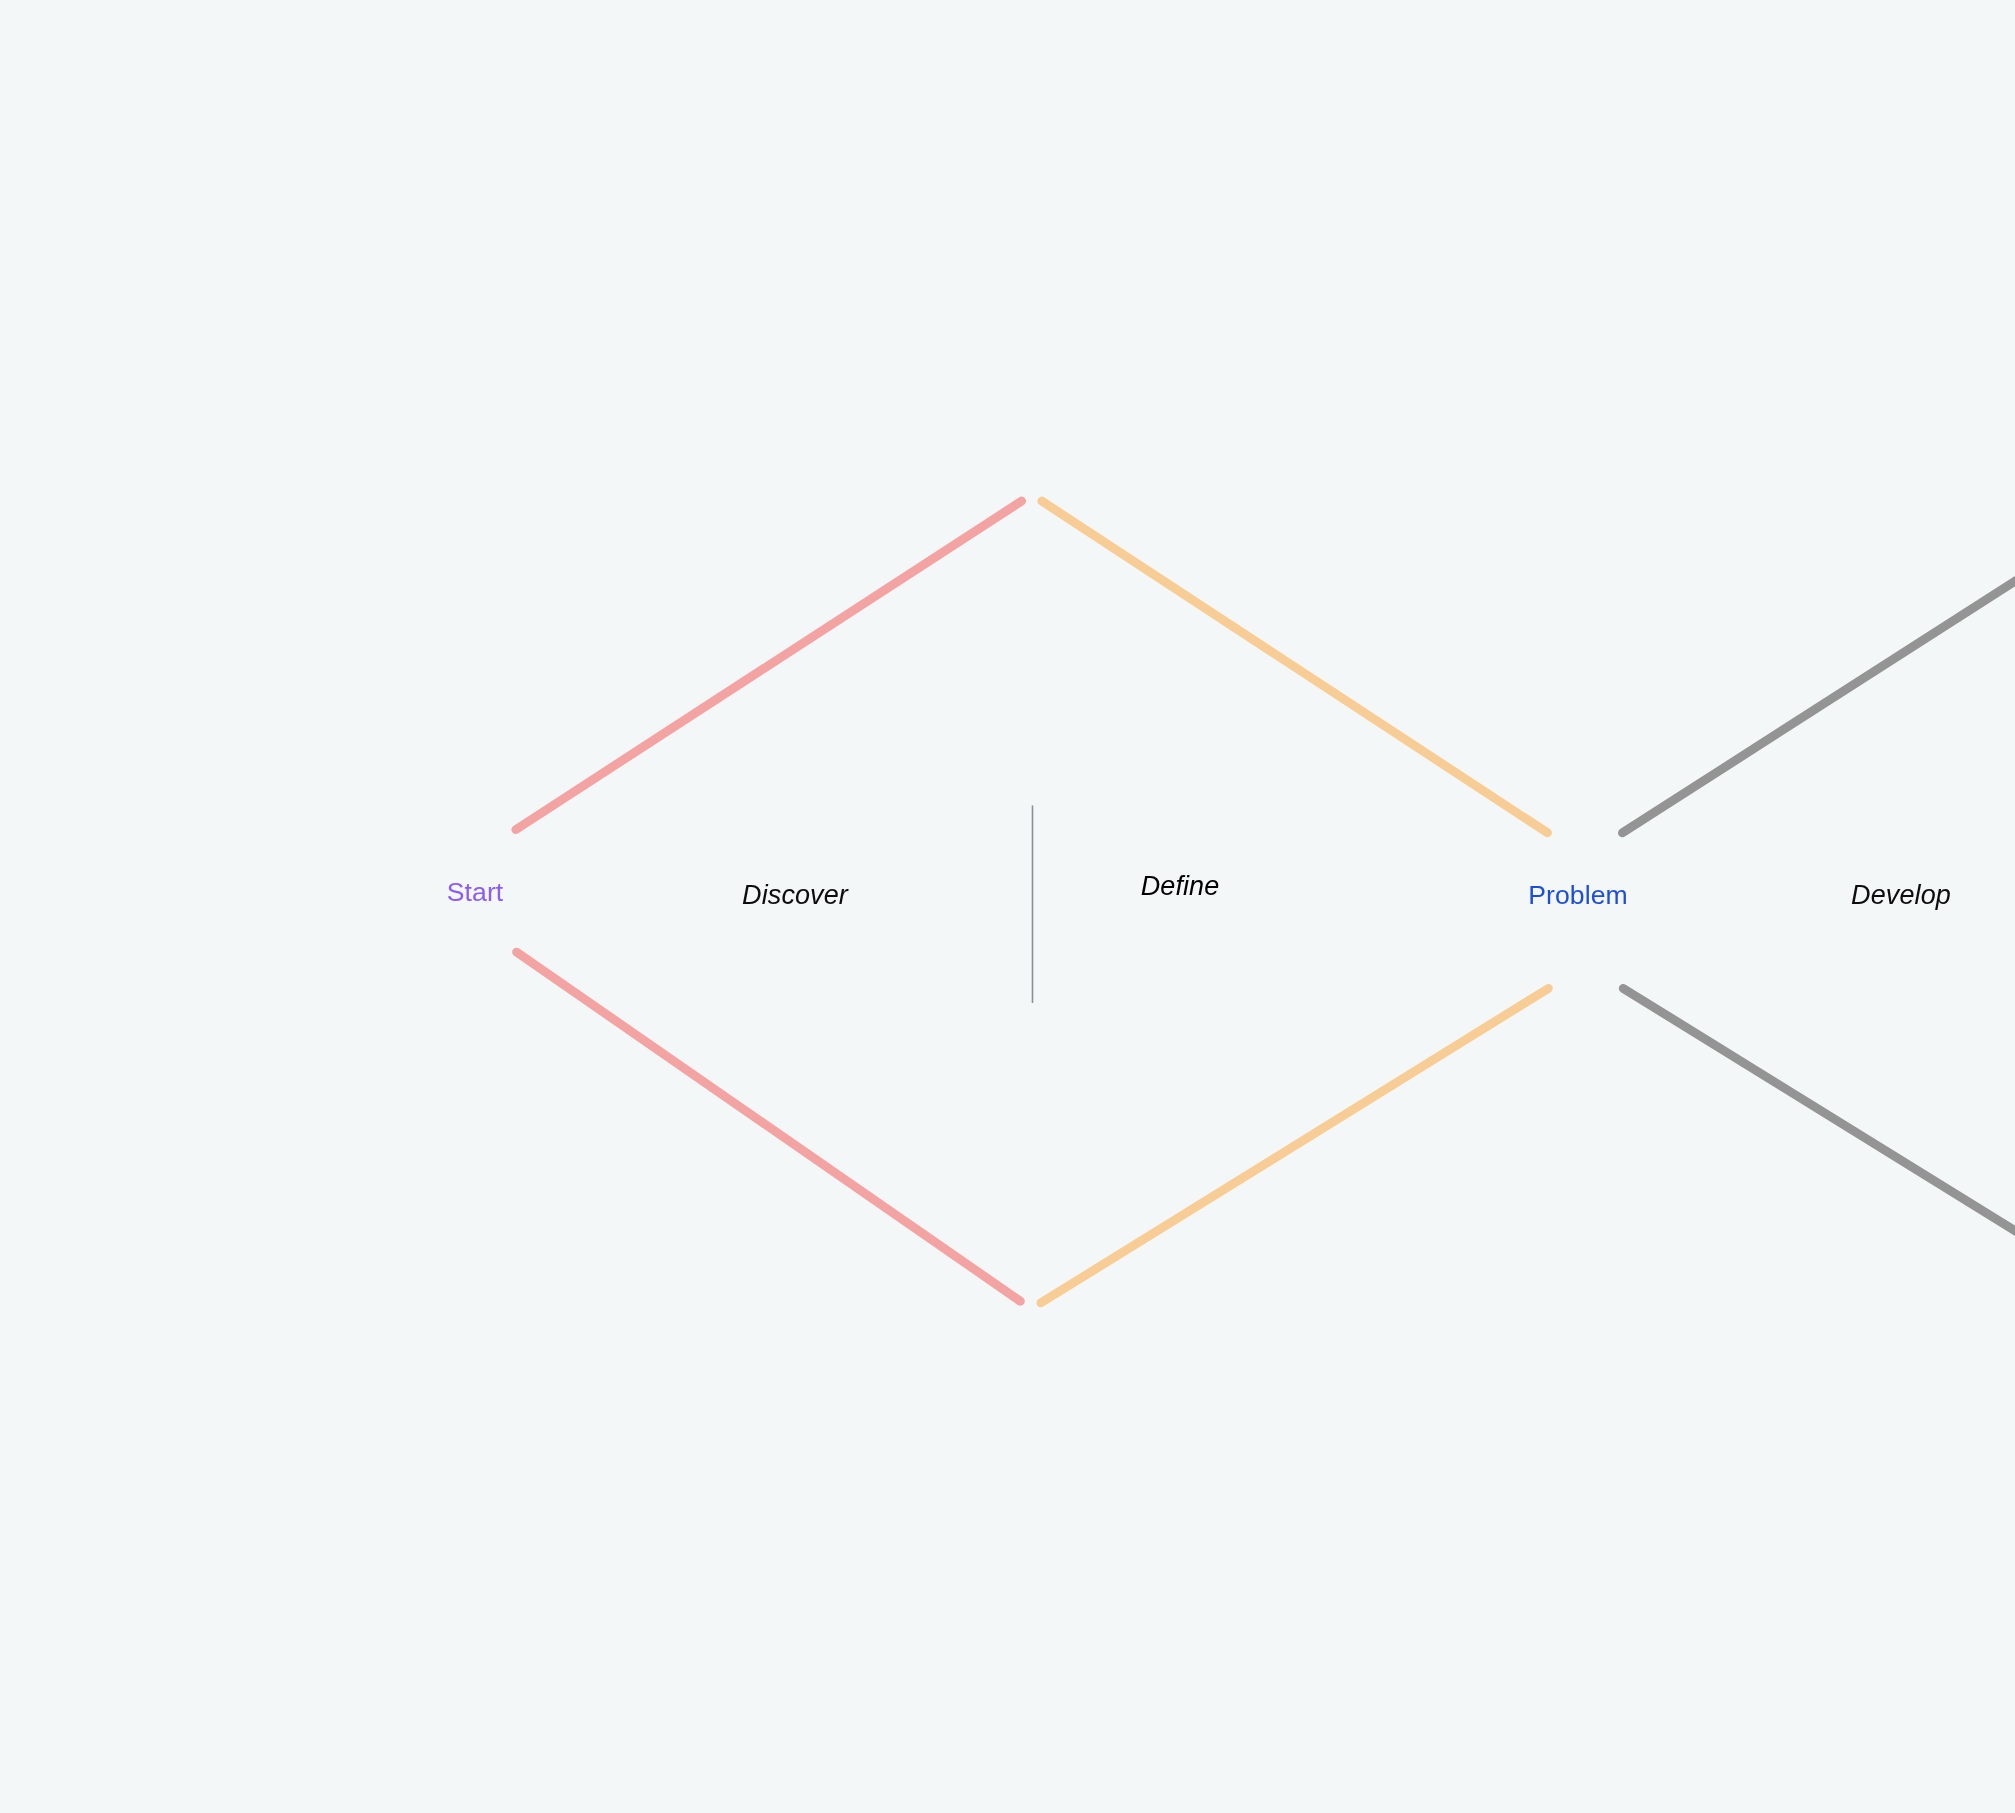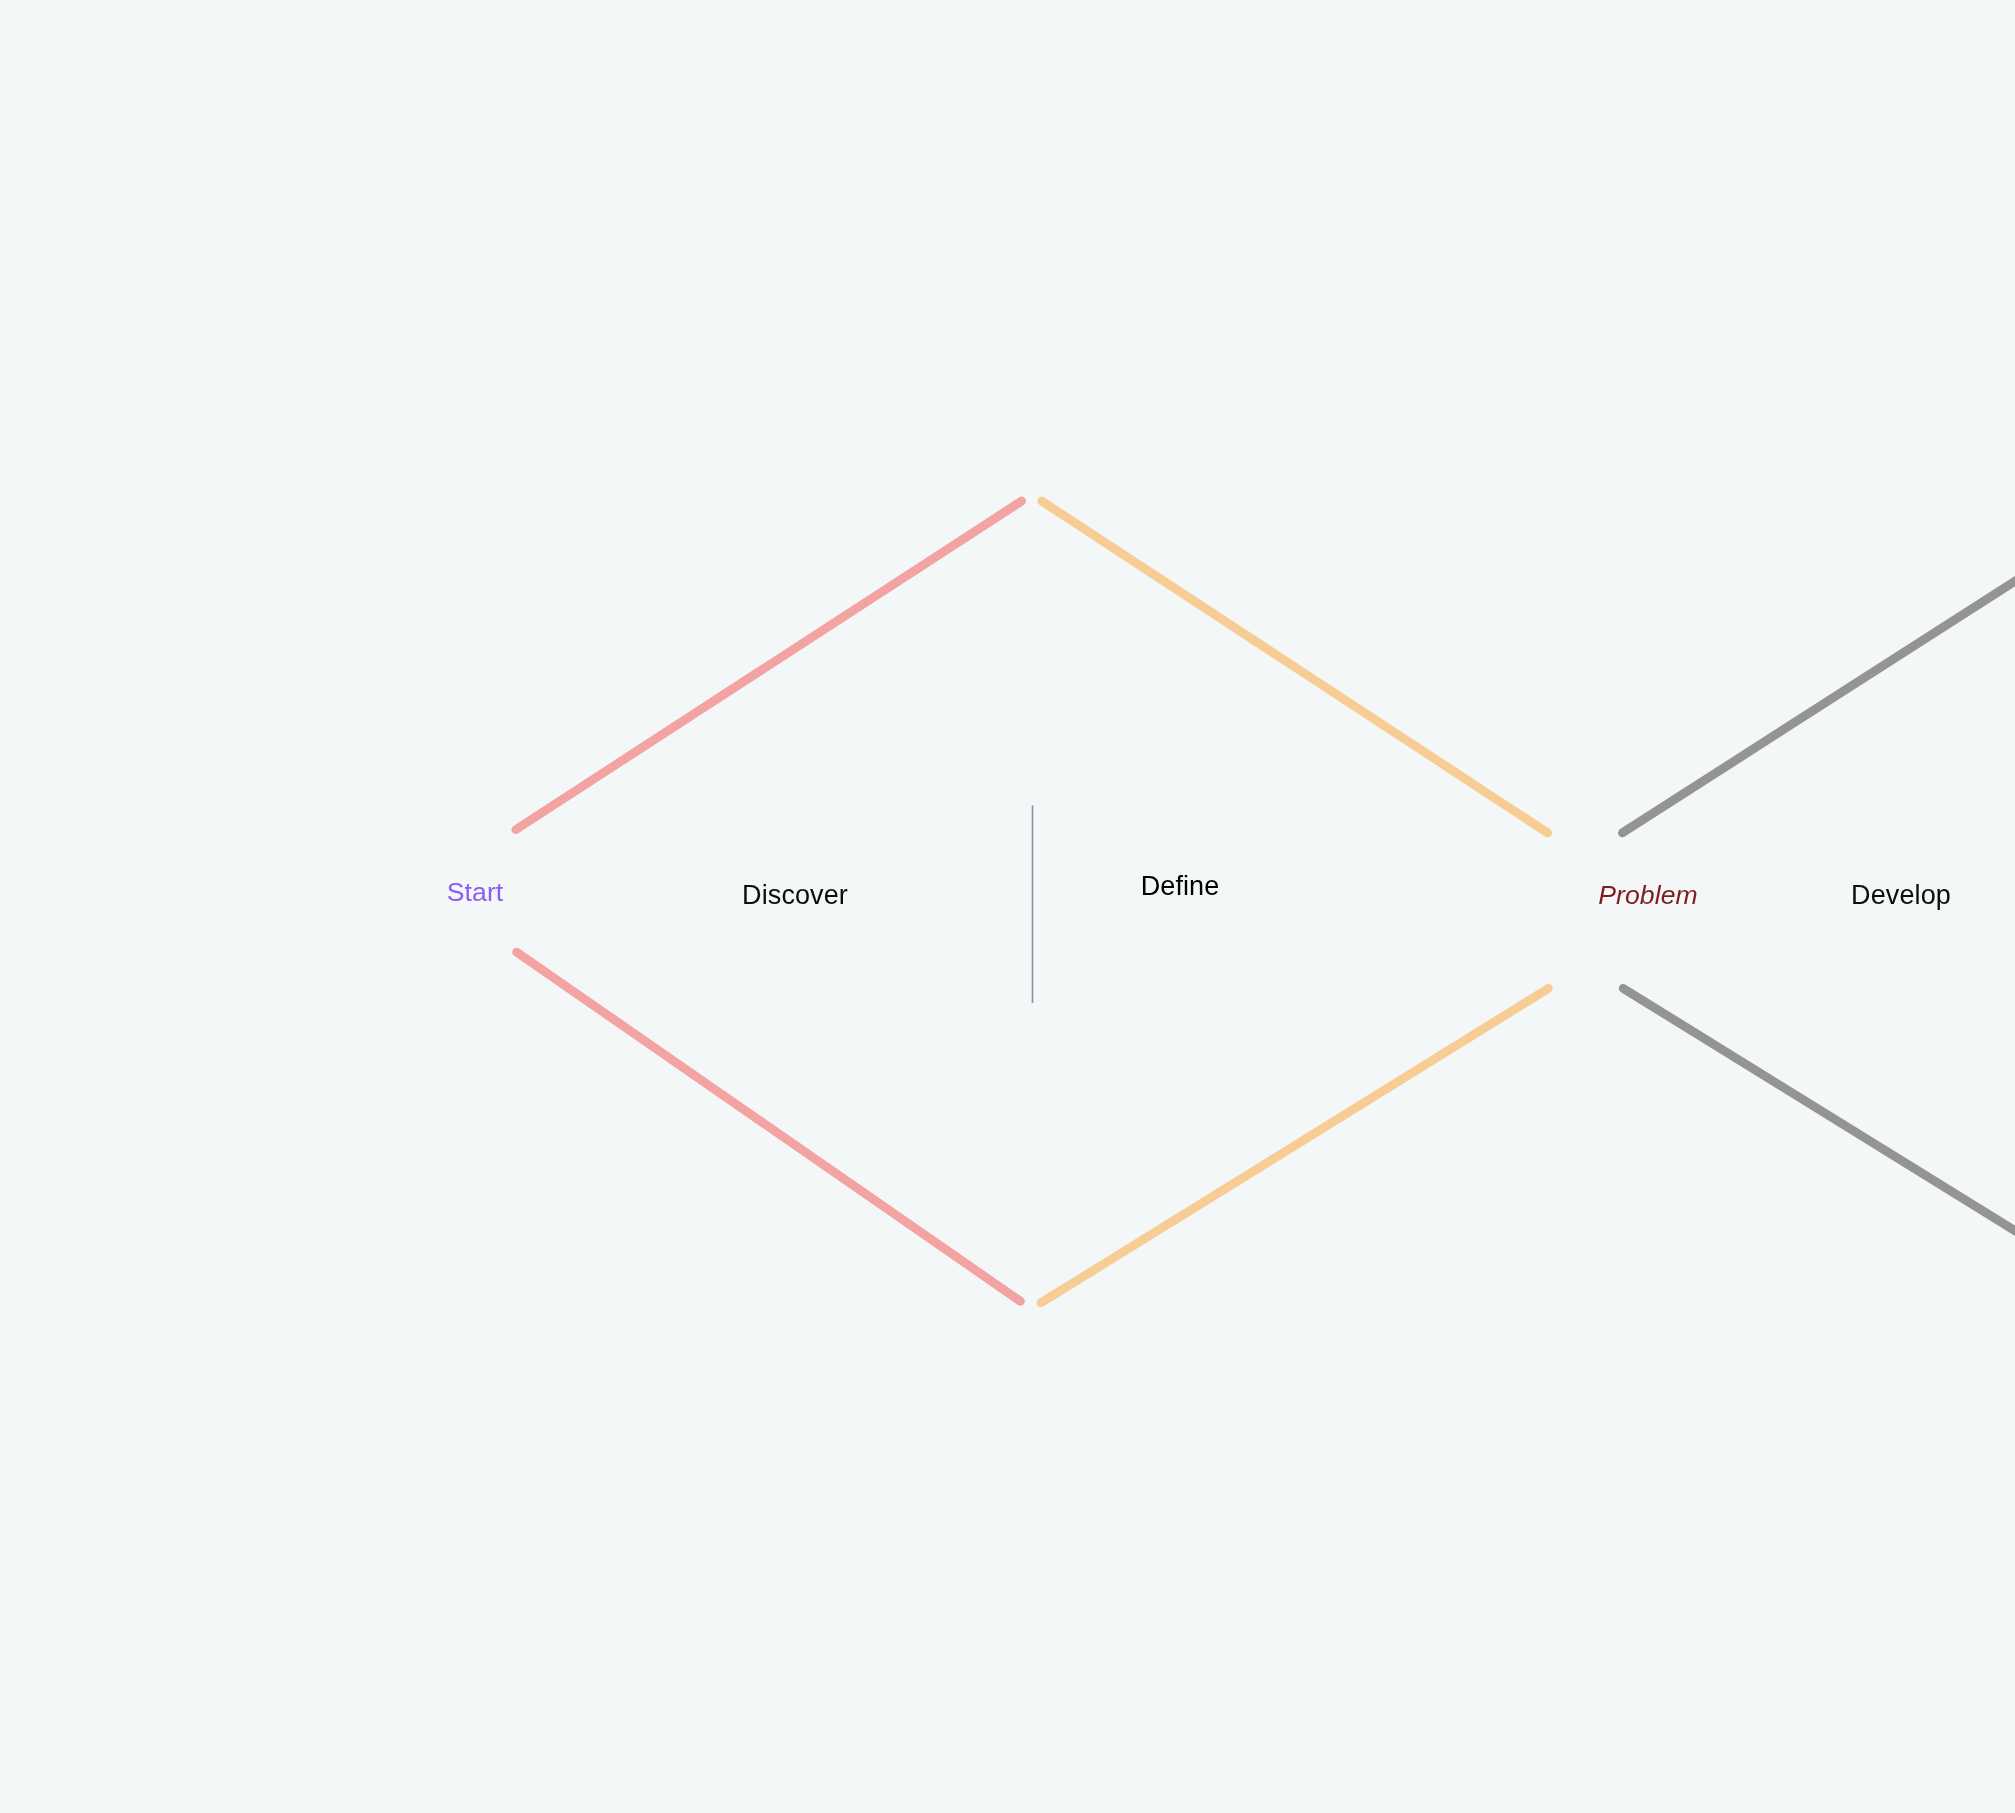--- a/index.html
+++ b/index.html
@@ -41,20 +41,21 @@
     white-space: nowrap;
     font-family: "Liberation Sans", sans-serif;
     font-weight: 400;
     letter-spacing: 0.1px;
     transform: translate(-50%, -50%);
     line-height: 1;
   }
   .stage-label.primary {
     color: #0d0d0d;
     font-size: 27px;
+    font-style: italic;
   }
   .stage-label.muted {
     color: #c6c8c8;
     font-size: 26.6px;
   }
 </style>
 </head>
 <body style="background: rgb(244, 247, 248);">
 
 <div id="diagram-root" style="background: rgb(244, 247, 248);">
@@ -86,19 +87,19 @@
   </svg>
 
   <div class="label-layer">
 
     <div class="stage-label muted" style="left: 475px; top: 892px; color: #8b5cf6;">Start</div>
 
     <div class="stage-label primary" style="left: 795px; top: 895px; color: rgb(13, 13, 13);">Discover</div>
 
     <div class="stage-label primary" style="left: 1180px; top: 886px; color: #000000;">Define</div>
 
-    <div class="stage-label muted" style="left: 1648px; top: 895px; color: #7f1d1d; font-style: italic;">Problem</div>
+    <div class="stage-label muted" style="left: 1578px; top: 895px; color: #1d4ed8;">Problem</div>
 
     <div class="stage-label primary" style="left: 1901px; top: 895px; color: rgb(13, 13, 13);">Develop</div>
 
   </div>
 </div>
 
 
 </body></html>

